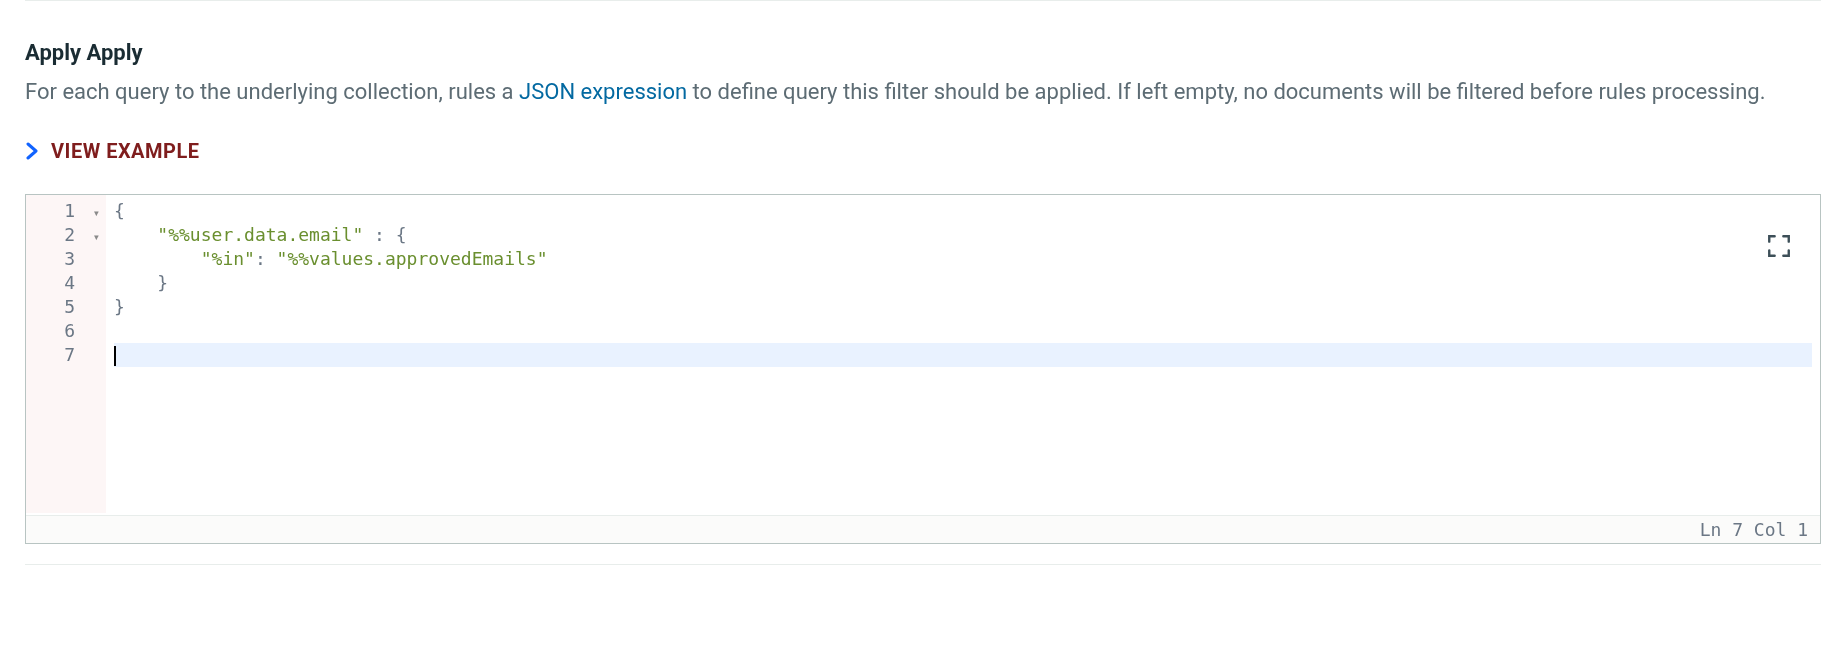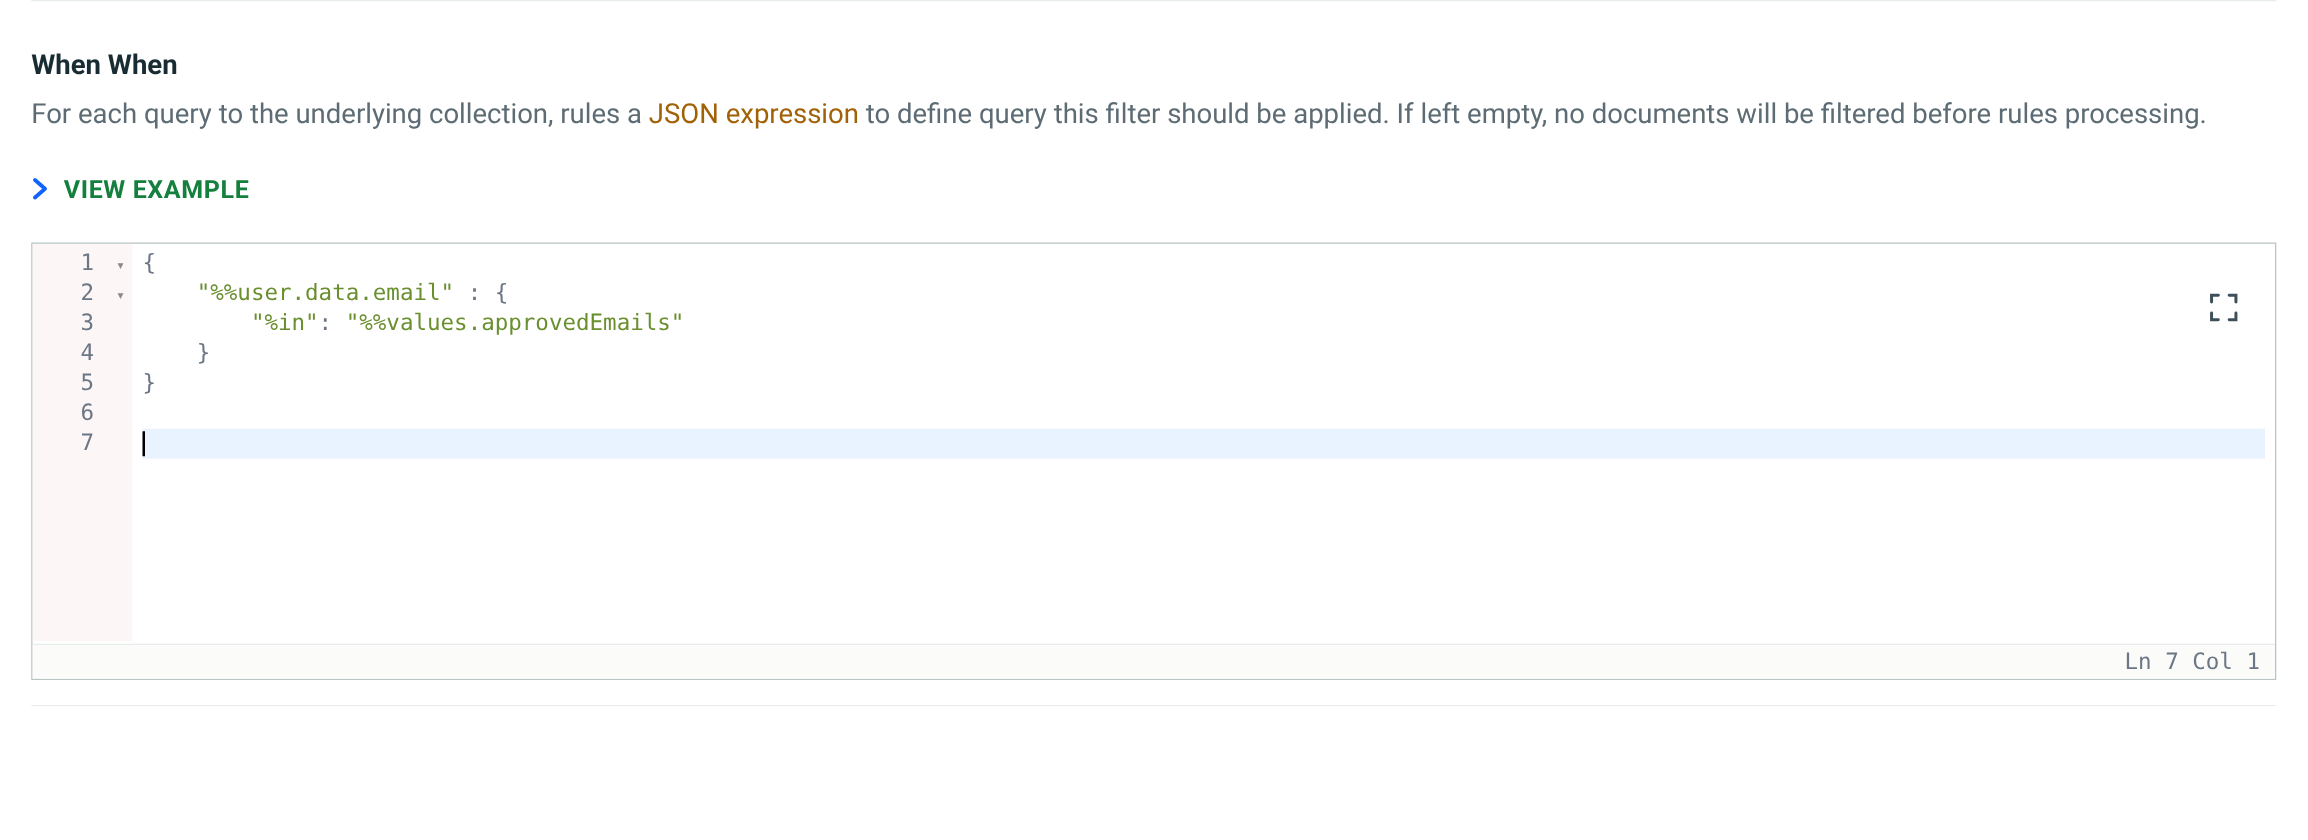--- a/index.html
+++ b/index.html
@@ -26,28 +26,28 @@
     color: #1a2c33;
     margin: 0 0 6px 0;
   }
   .description {
     font-size: 22px;
     color: #5d6c74;
     margin: 0 0 28px 0;
     max-width: 1800px;
   }
   .description a.json-link {
-    color: #a16207;
+    color: #0369a1;
     text-decoration: none;
   }
   .view-example {
     display: inline-flex;
     align-items: center;
     gap: 12px;
-    color: #15803d;
+    color: #7f1d1d;
     font-weight: 700;
     font-size: 20px;
     letter-spacing: 0.5px;
     cursor: pointer;
     margin-bottom: 28px;
     user-select: none;
   }
   .chev svg { display: block; }
   .editor-wrap {
     border: 1px solid #b8c4c2;
@@ -132,21 +132,21 @@
     padding: 0 12px;
   }
 </style>
 </head>
 <body>
 
 <div class="hr-top"></div>
 
 <div class="section">
 
-  <h3 class="heading">When When</h3>
+  <h3 class="heading">Apply Apply</h3>
 
   <p class="description">
     <span>For each query to the underlying collection, rules a </span><a href="#" class="json-link">JSON expression</a><span> to define query this filter should be applied. If left empty, no documents will be filtered before rules processing.</span>
   </p>
 
   <div class="view-example">
     <span class="chev">
       <svg width="14" height="18" viewBox="0 0 14 18">
           <path d="M3 2 L11 9 L3 16" fill="none" stroke="#1163ff" stroke-width="3" stroke-linecap="round" stroke-linejoin="round"></path>
         </svg>

